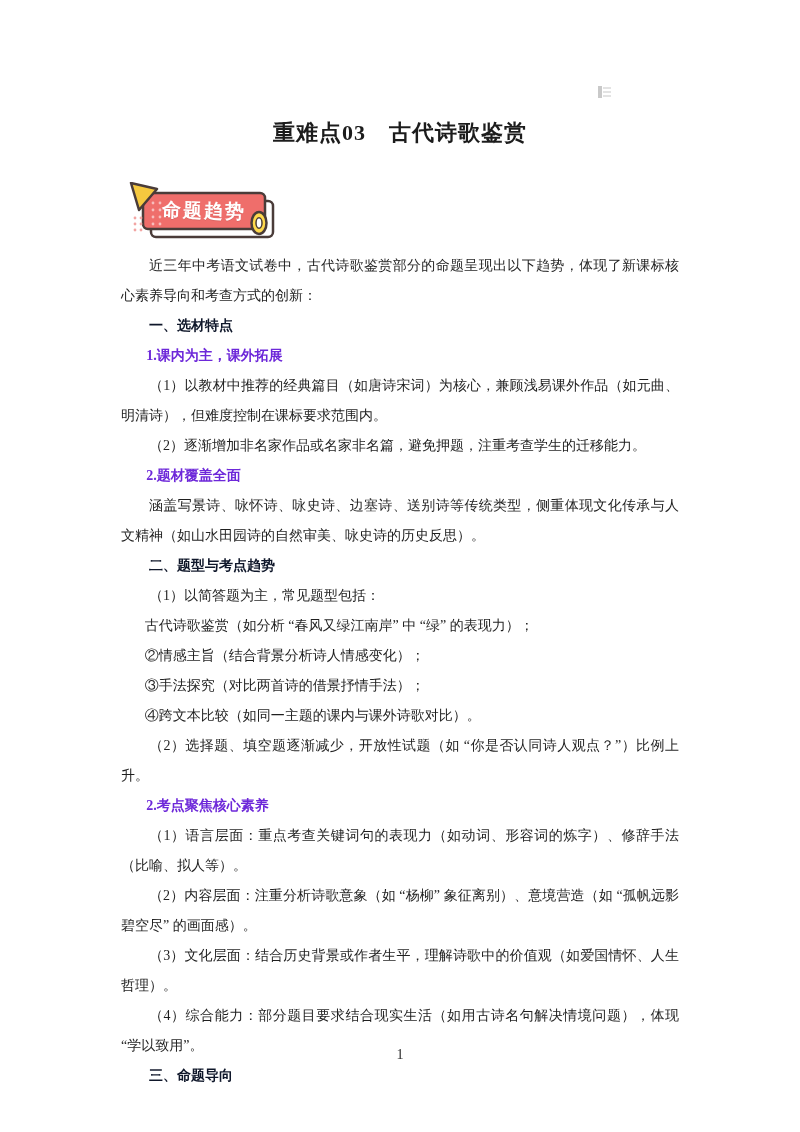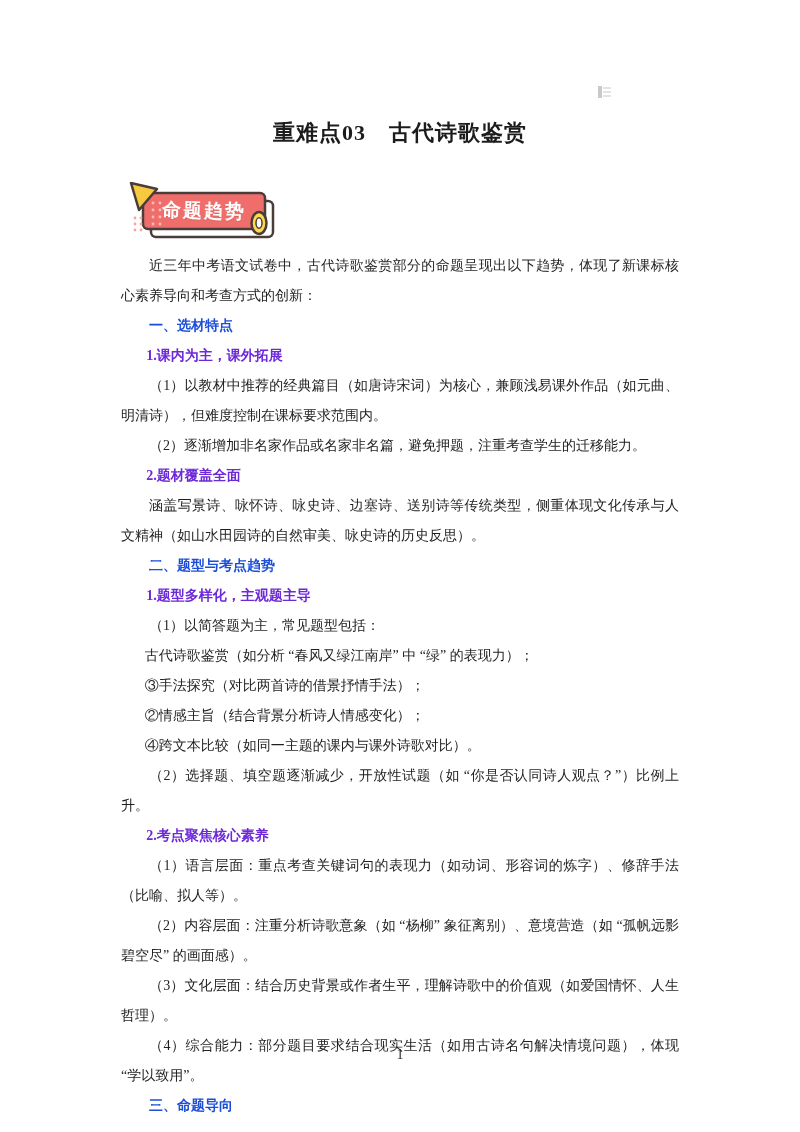--- a/index.html
+++ b/index.html
@@ -77,21 +77,21 @@
   .content {
     margin: 5px 63px 0 63px;
     font-size: 14px;
     line-height: 30px;
     text-align: justify;
     text-spacing-trim: space-all;
   }
   .content p { margin: 0; }
   .p-body { text-indent: 2em; }
   .p-item { text-indent: 1.7em; }
-  .p-heading { text-indent: 2em; font-weight: bold; color: #1d4ed8; }
+  .p-heading { text-indent: 2em; font-weight: bold; color: #0f172a; }
   .p-sub { text-indent: 1.8em; font-weight: bold; color: #6d28d9; }
 
   .page-num {
     position: absolute;
     left: 0; right: 0;
     top: 1040px;
     text-align: center;
     font-size: 14px;
     line-height: 18px;
     color: #2a2a2a;
@@ -151,25 +151,24 @@
 
   <div class="content">
     <p class="p-body">近三年中考语文试卷中，古代诗歌鉴赏部分的命题呈现出以下趋势，体现了新课标核心素养导向和考查方式的创新：</p>
     <p class="p-heading">一、选材特点</p>
     <p class="p-sub">1.课内为主，课外拓展</p>
     <p class="p-body">（1）以教材中推荐的经典篇目（如唐诗宋词）为核心，兼顾浅易课外作品（如元曲、明清诗），但难度控制在课标要求范围内。</p>
     <p class="p-body">（2）逐渐增加非名家作品或名家非名篇，避免押题，注重考查学生的迁移能力。</p>
     <p class="p-sub">2.题材覆盖全面</p>
     <p class="p-body">涵盖写景诗、咏怀诗、咏史诗、边塞诗、送别诗等传统类型，侧重体现文化传承与人文精神（如山水田园诗的自然审美、咏史诗的历史反思）。</p>
     <p class="p-heading">二、题型与考点趋势</p>
-    <p class="p-sub">1.题型多样化，主观题主导</p>
     <p class="p-body">（1）以简答题为主，常见题型包括：</p>
     <p class="p-item">古代诗歌鉴赏（如分析 “春风又绿江南岸” 中 “绿” 的表现力）；</p>
+    <p class="p-item">②情感主旨（结合背景分析诗人情感变化）；</p>
     <p class="p-item">③手法探究（对比两首诗的借景抒情手法）；</p>
-    <p class="p-item">②情感主旨（结合背景分析诗人情感变化）；</p>
     <p class="p-item">④跨文本比较（如同一主题的课内与课外诗歌对比）。</p>
     <p class="p-body">（2）选择题、填空题逐渐减少，开放性试题（如 “你是否认同诗人观点？”）比例上升。</p>
     <p class="p-sub">2.考点聚焦核心素养</p>
     <p class="p-body">（1）语言层面：重点考查关键词句的表现力（如动词、形容词的炼字）、修辞手法（比喻、拟人等）。</p>
     <p class="p-body">（2）内容层面：注重分析诗歌意象（如 “杨柳” 象征离别）、意境营造（如 “孤帆远影碧空尽” 的画面感）。</p>
     <p class="p-body">（3）文化层面：结合历史背景或作者生平，理解诗歌中的价值观（如爱国情怀、人生哲理）。</p>
     <p class="p-body">（4）综合能力：部分题目要求结合现实生活（如用古诗名句解决情境问题），体现 “学以致用”。</p>
     <p class="p-heading">三、命题导向</p>
   </div>
 

